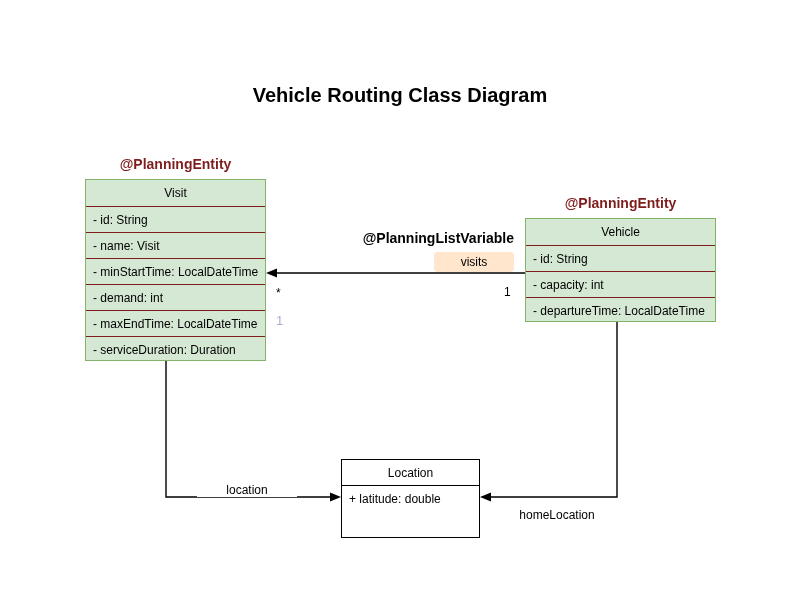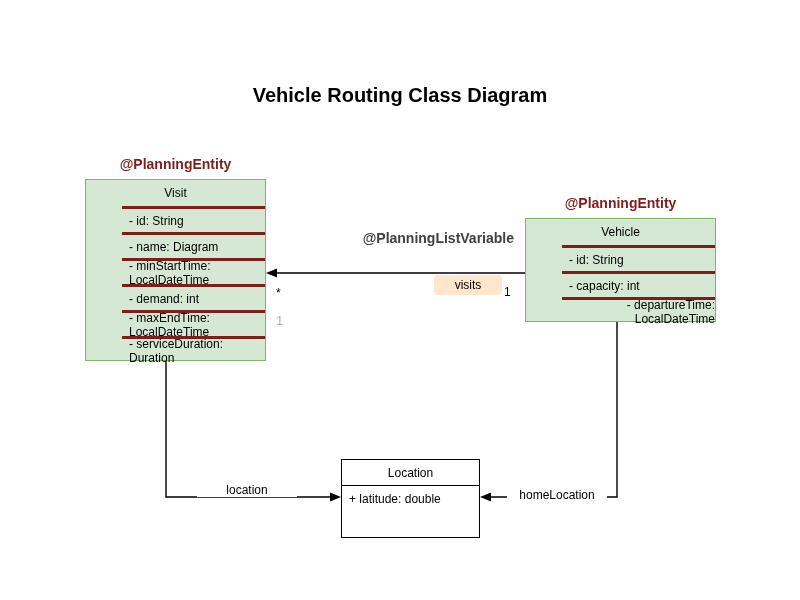--- a/index.html
+++ b/index.html
@@ -54,61 +54,60 @@
     justify-content: center;
     flex: none;
   }
   .class-row {
     height: 26px;
     display: flex;
     align-items: center;
     padding-left: 7px;
     flex: none;
   }
-  .green .class-row { border-top: 3px solid #7f1d1d; margin-left: 36px; }
+  .green .class-row { border-top: 1px solid #7f1d1d; }
   .plain .class-header { border-bottom: 1px solid #000000; }
   .plain .class-row { border-top: none; }
 
   #visit-box   { left: 85px;  top: 179px; width: 181px; height: 182px; }
   #vehicle-box { left: 525px; top: 218px; width: 191px; height: 104px; text-align: right; }
   #location-box{ left: 341px; top: 459px; width: 139px; height: 79px; }
 
   
   .stereotype {
     position: absolute;
     font-size: 14px;
     font-weight: bold;
     text-align: center;
     white-space: nowrap;
   }
   .stereotype.green { color: #7f1d1d; }
-  .stereotype.orange { color: #404040; text-align: right; }
+  .stereotype.orange { color: #000000; text-align: right; }
 
   #visit-annotation   { left: 85px;  top: 156px; width: 181px; }
   #vehicle-annotation { left: 525px; top: 195px; width: 191px; }
   #plv-annotation     { left: 314px; top: 230px; width: 200px; }
 
   
   .edge-label {
     position: absolute;
     font-size: 12px;
     color: #000000;
     text-align: center;
     white-space: nowrap;
   }
   #visits-label {
     left: 434px; top: 252px;
-    width: 68px; height: 20px;
+    width: 80px; height: 20px;
     background: #ffe6cc;
     border-radius: 4px;
     line-height: 20px;
-    margin-top: 23px;
   }
   #location-label     { left: 197px; top: 483px; width: 100px; background: #ffffff; }
-  #homelocation-label { left: 507px; top: 488px; width: 100px; background: #ffffff; }
+  #homelocation-label { left: 507px; top: 508px; width: 100px; background: #ffffff; }
 
   .multiplicity {
     position: absolute;
     font-size: 12px;
     color: #000000;
     white-space: nowrap;
   }
   #mult-target { left: 276px; top: 286px; }
   #mult-source { left: 504px; top: 285px; }
   #mult-extra  { left: 276px; top: 313px; font-size: 13px; color: #b9a6cd; }
@@ -129,21 +128,21 @@
     <path d="M 617 322 L 617 497 L 491 497" stroke="#000000" stroke-width="1.4" fill="none"></path>
     <polygon points="480,497 491,492.5 491,501.5" fill="#000000"></polygon>
   </svg>
 
   <div class="diagram-title">Vehicle Routing Class Diagram</div>
 
   <div class="stereotype green" id="visit-annotation">@PlanningEntity</div>
   <div class="class-box green" id="visit-box">
     <div class="class-header">Visit</div>
     <div class="class-row">- id: String</div>
-    <div class="class-row">- name: Diagram</div>
+    <div class="class-row">- name: Visit</div>
     <div class="class-row">- minStartTime: LocalDateTime</div>
     <div class="class-row">- demand: int</div>
     <div class="class-row">- maxEndTime: LocalDateTime</div>
     <div class="class-row">- serviceDuration: Duration</div>
   </div>
 
   <div class="stereotype green" id="vehicle-annotation">@PlanningEntity</div>
   <div class="class-box green" id="vehicle-box">
     <div class="class-header">Vehicle</div>
     <div class="class-row">- id: String</div>

